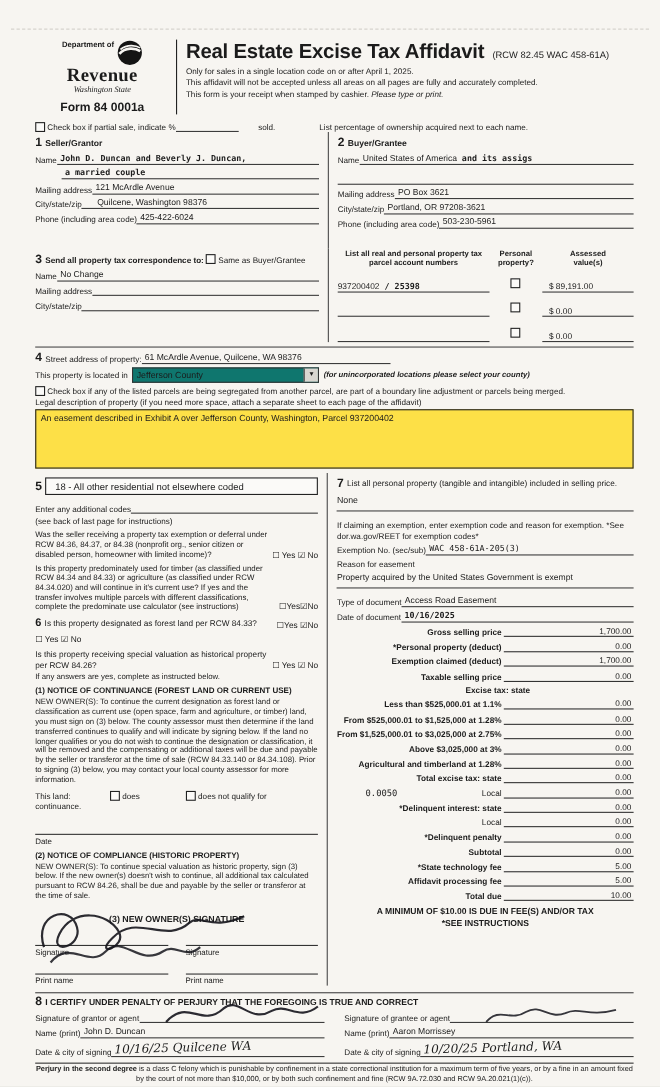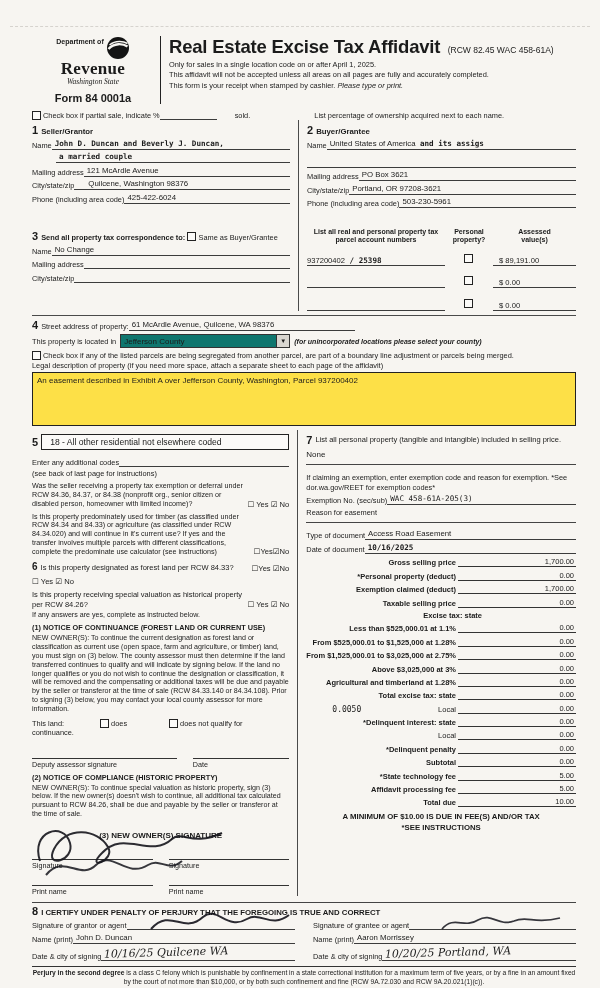--- a/index.html
+++ b/index.html
@@ -118,21 +118,21 @@
         <div class="hnote">This affidavit will not be accepted unless all areas on all pages are fully and accurately completed.</div>
         <div class="hnote"><span>This form is your receipt when stamped by cashier. </span><span class="it">Please type or print.</span></div>
       </div>
     </header>
 
     <div class="frow" style="margin-top:6px;">
       <span class="cbx"></span>
       <span class="lbl">Check box if partial sale, indicate %</span>
       <span class="fill" style="max-width:52px;flex:0 0 52px;"></span>
       <span class="lbl" style="margin-left:18px;">sold.</span>
-      <span class="lbl" style="margin-left:64px;">List percentage of ownership acquired next to each name.</span>
+      <span class="lbl" style="margin-left:40px;">List percentage of ownership acquired next to each name.</span>
     </div>
 
     <div class="band band12">
       <section class="colL">
         <div class="sechead"><span class="num">1</span><span>Seller/Grantor</span></div>
         <div class="frow">
             <span class="lbl">Name</span>
             <span class="fill typed">John D. Duncan and Beverly J. Duncan,</span>
           </div>
         <div class="frow" style="margin-left:24px;">
@@ -281,24 +281,20 @@
           <span class="lbl">This land:</span>
           <span style="width:36px;"></span>
           <span class="cbx"></span>
             <span class="lbl">does</span>
           <span style="width:42px;"></span>
           <span class="cbx"></span>
             <span class="lbl">does not qualify for</span>
         </div>
         <div class="lbl">continuance.</div>
         <div class="sigpair" style="margin-top:12px;">
-          <div class="sigcell" style="flex:1.5;">
-              <div class="sigline"></div>
-              <div class="siglbl">Deputy assessor signature</div>
-            </div>
           <div class="sigcell">
               <div class="sigline"></div>
               <div class="siglbl">Date</div>
             </div>
         </div>
 
         <div class="ntitle">(2) NOTICE OF COMPLIANCE (HISTORIC PROPERTY)</div>
         <p class="para">NEW OWNER(S): To continue special valuation as historic property, sign (3) below. If the new owner(s) doesn't wish to continue, all additional tax calculated pursuant to RCW 84.26, shall be due and payable by the seller or transferor at the time of sale.</p>
 
         <div class="owner-sig-wrap">
@@ -337,20 +333,21 @@
         </div>
         <div style="font-size:8px;margin-top:4px;">None</div>
         <div class="hr"></div>
 
         <p class="para" style="margin-top:8px;font-size:7.4px;">If claiming an exemption, enter exemption code and reason for exemption. *See dor.wa.gov/REET for exemption codes*</p>
         <div class="frow">
             <span class="lbl">Exemption No. (sec/sub)</span>
             <span class="fill typed" style="font-weight:normal;">WAC 458-61A-205(3)</span>
           </div>
         <div class="lbl" style="margin-top:3px;">Reason for easement</div>
+        <div style="font-size:7.8px;margin-top:3px;">Property acquired by the United States Government is exempt</div>
         <div class="hr"></div>
 
         <div class="frow" style="margin-top:7px;">
             <span class="lbl">Type of document</span>
             <span class="fill">Access Road Easement</span>
           </div>
         <div class="frow">
             <span class="lbl">Date of document</span>
             <span class="fill typed">10/16/2025</span>
           </div>

